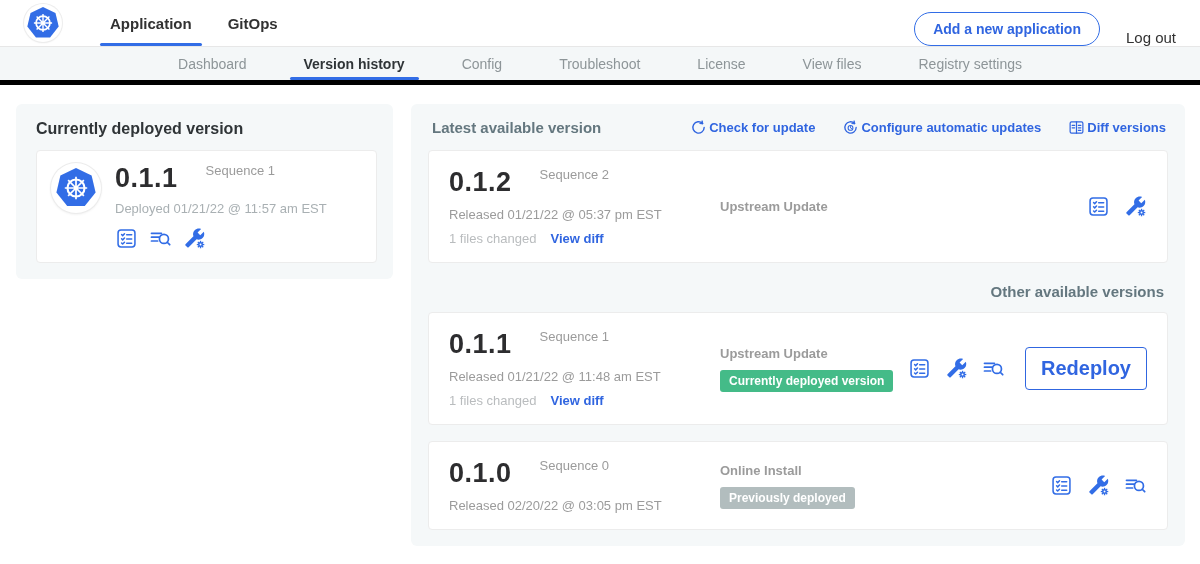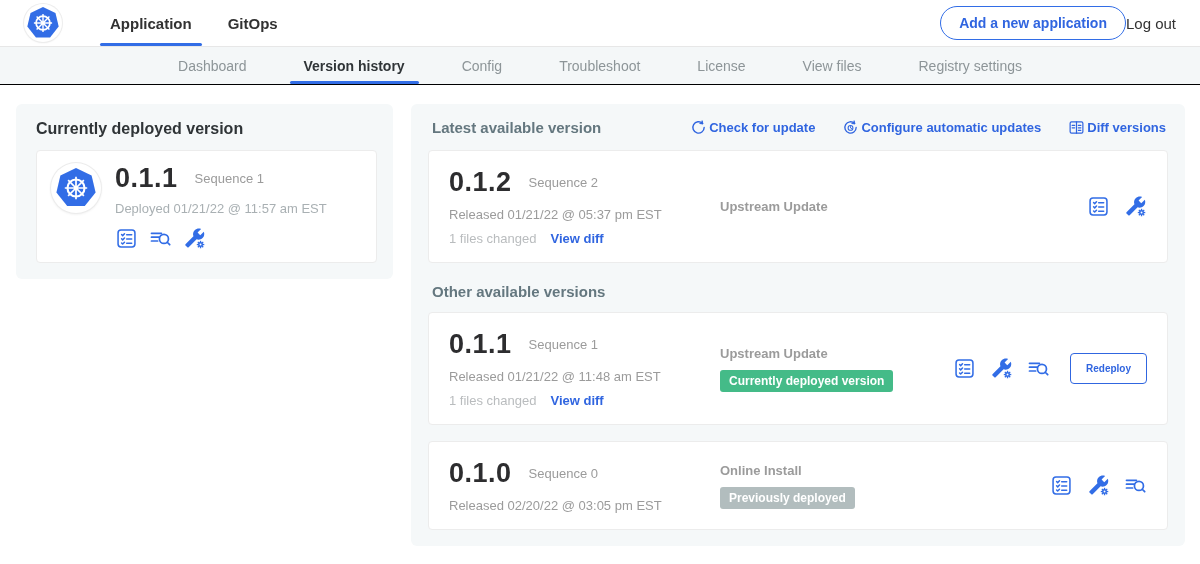--- a/index.html
+++ b/index.html
@@ -14,56 +14,56 @@
     box-shadow:0 0 0 1px #ededed, 0 1px 2px rgba(0,0,0,.08);
     display:flex; align-items:center; justify-content:center; }
   .heptagon { width:32px; height:32px; background:#326de6;
     clip-path:polygon(50% 0%, 89% 19%, 99% 61%, 72% 95%, 28% 95%, 1% 61%, 11% 19%);
     display:flex; align-items:center; justify-content:center; }
   .top-tabs { display:flex; align-items:stretch; }
   .top-tab { display:flex; align-items:center; padding:15px 18px; font-size:15px;
     font-weight:700; color:#323232; position:relative; cursor:pointer; }
   .top-tab.active::after { content:""; position:absolute; left:8px; right:8px;
     bottom:0; height:3px; background:#326de6; border-radius:2px; }
-  .topbar-right { margin-left:auto; display:flex; align-items:center; }
+  .topbar-right { margin-left:auto; display:flex; align-items:flex-end; gap:26px; }
   .btn-pill { border:1px solid #326de6; color:#3065e0; background:#fff;
     border-radius:20px; padding:8px 18px; font-size:14px; font-weight:700;
     font-family:inherit; cursor:pointer; }
   .logout { font-size:15px; color:#323232; cursor:pointer; }
 
   
   .subnav { height:38px; background:#f4f7f8; display:flex; justify-content:center;
-    gap:57px; align-items:stretch; border-bottom:1px solid #000000; }
+    gap:57px; align-items:stretch; border-bottom:5px solid #000000; }
   .sub-tab { display:flex; align-items:center; font-size:14px; color:#8d9598;
     position:relative; cursor:pointer; white-space:nowrap; }
   .sub-tab.active { color:#2f3437; font-weight:700; }
   .sub-tab.active::after { content:""; position:absolute; left:-14px; right:-14px;
     bottom:0; height:3px; background:#326de6; border-radius:2px; }
 
   
   .main { display:flex; align-items:flex-start; gap:18px; padding:19px 15px 0 16px; }
   .panel { background:#f5f8f9; border-radius:6px; }
   .panel-left { width:377px; padding:16px 16px 16px 20px; }
   .panel-right { flex:1; padding:13px 17px 16px 17px; }
 
   .panel-title-dark { font-size:16px; font-weight:700; color:#2f3437; margin-bottom:12px; }
-  .panel-title-muted { font-size:15px; font-weight:600; color:#64777f; }
+  .panel-title-muted { font-size:15px; font-weight:600; color:#64777f;text-align:right; }
 
   .card { background:#fff; border:1px solid #ececec; border-radius:4px; }
 
   
   .deployed-card { padding:12px 14px; display:flex; gap:14px; }
   .app-logo-circle { width:50px; height:50px; border-radius:50%; background:#fff;
     box-shadow:0 0 0 1px #ececec, 0 1px 3px rgba(0,0,0,.10);
     display:flex; align-items:center; justify-content:center; flex:0 0 auto; }
   .app-heptagon { width:40px; height:40px; background:#326de6;
     clip-path:polygon(50% 0%, 89% 19%, 99% 61%, 72% 95%, 28% 95%, 1% 61%, 11% 19%);
     display:flex; align-items:center; justify-content:center; }
 
-  .version-line { display:flex; align-items:center; gap:17px; }
+  .version-line { display:flex; align-items:flex-start; gap:28px; }
   .version-number { font-size:27px; font-weight:700; color:#2d2d2f; letter-spacing:.5px; }
   .sequence { font-size:13px; color:#9b9b9b; }
   .date-muted { font-size:13px; color:#a9b0b3; margin-top:7px; }
   .icon-row { display:flex; gap:11px; margin-top:11px; align-items:center; }
   .icn { width:23px; height:23px; display:inline-flex; cursor:pointer; }
   .icn svg { width:100%; height:100%; }
 
   
   .avail-header { display:flex; align-items:center; margin:2px 2px 14px 4px; }
   .avail-actions { margin-left:auto; display:flex; gap:27px; align-items:center; }
@@ -84,21 +84,21 @@
   .source-label { font-size:13px; font-weight:700; color:#9b9b9b; }
   .badge { display:inline-block; margin-top:9px; font-size:12px; font-weight:700;
     color:#fff; padding:4px 9px; border-radius:3px; }
   .badge-green { background:#44bb88; }
   .badge-gray { background:#b2bdbe; }
   .right-col { display:flex; align-items:center; gap:14px; }
   .btn-primary { background:#3066e0; color:#fff; border:none; border-radius:4px;
     padding:10px 17px; font-size:14px; font-weight:700; font-family:inherit;
     cursor:pointer; margin-left:6px; }
   .btn-outline { background:#fff; color:#3065e0; border:1px solid #3066e0;
-    border-radius:4px; padding:9px 15px; font-size:10px; font-weight:700;
+    border-radius:4px; padding:9px 15px; font-size:20px; font-weight:700;
     font-family:inherit; cursor:pointer; margin-left:6px; }
   .gap-bottom { margin-bottom:16px; }
 </style>
 </head>
 <body>
 
 <svg width="0" height="0" style="position:absolute">
   <defs>
     <g id="i-checklist" fill="none" stroke="#326de6" stroke-width="1.6" stroke-linecap="round" stroke-linejoin="round">
       <rect x="3.2" y="3.2" width="17.6" height="17.6" rx="3"></rect>

